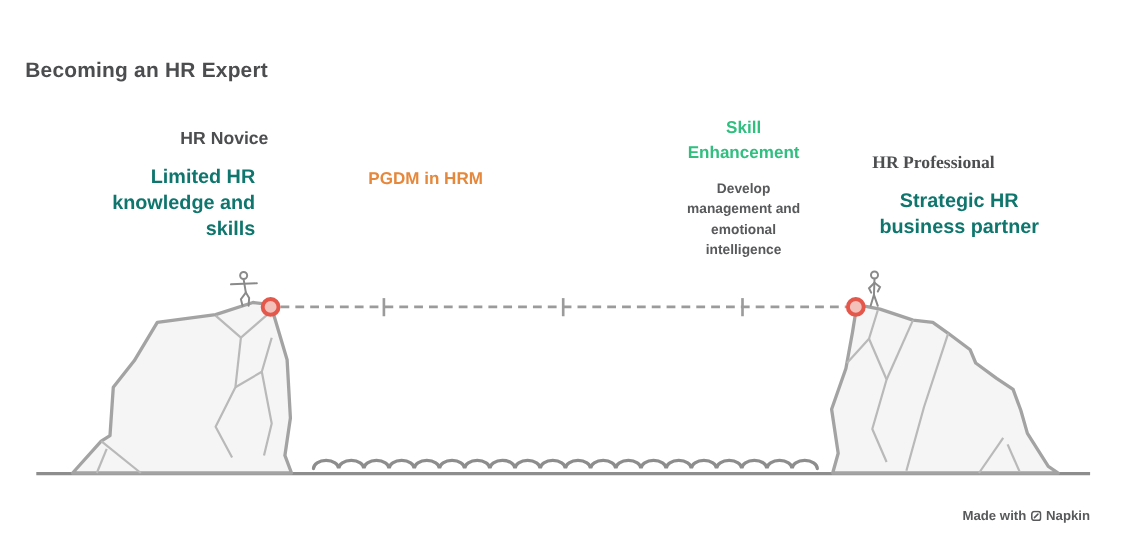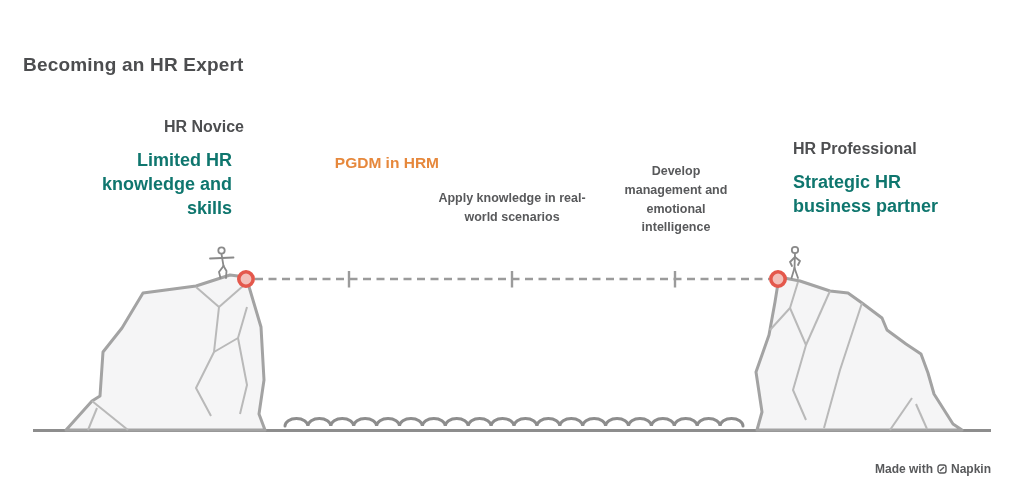--- a/index.html
+++ b/index.html
@@ -23,22 +23,22 @@
   .ta-l{text-align:left;}
   
   .s1-label{left:52px;top:118px;width:192px;}
   .s1-desc {left:97px;top:149px;width:135px;}
   .s2-label{left:259px;top:151px;width:180px;text-align:right;}
   .s2-desc {left:269px;top:184px;width:160px;}
   .s3-label{left:452px;top:126px;width:120px;}
   .s3-desc {left:432px;top:189px;width:160px;}
   .s4-label{left:616px;top:105px;width:120px;}
   .s4-desc {left:617px;top:162px;width:118px;}
-  .s5-label{left:793px;top:140px;width:200px;}
-  .s5-desc {left:793px;top:171px;width:158px;}
+  .s5-label{left:793px;top:140px;width:200px;font-family:Liberation Serif, serif;}
+  .s5-desc {left:793px;top:171px;width:158px;text-align:center;}
   .footer{
     position:absolute;right:33px;top:462px;font-size:12px;font-weight:700;
     color:#58595b;display:flex;align-items:center;gap:4px;
   }
   .footer svg{display:block;}
 </style>
 </head>
 <body>
 
 <div class="canvas">
@@ -101,22 +101,22 @@
     <circle cx="778" cy="279" r="7.2" fill="#f3c0ba" stroke="#e4584c" stroke-width="3.6"></circle>
   </svg>
 
   <div class="title">Becoming an HR Expert</div>
 
   <div class="txt stage-label lbl-lg ta-r s1-label" style="color: rgb(77, 78, 80);">HR Novice</div>
   <div class="txt desc-lg ta-r s1-desc">Limited HR knowledge and skills</div>
 
   <div class="txt stage-label lbl-md ta-c s2-label" style="color: rgb(230, 136, 60);">PGDM in HRM</div>
 
-  <div class="txt desc-sm ta-c s3-desc">Apply knowledge in real-world scenarios</div>
 
+  <div class="txt stage-label lbl-md ta-c s4-label" style="color: rgb(49, 191, 128);">Skill Enhancement</div>
   <div class="txt desc-sm ta-c s4-desc">Develop management and emotional intelligence</div>
 
   <div class="txt stage-label lbl-lg ta-l s5-label" style="color: rgb(77, 78, 80);">HR Professional</div>
   <div class="txt desc-lg ta-l s5-desc">Strategic HR business partner</div>
 
   <div class="footer">
     <span>Made with</span>
     <svg width="10" height="10" viewBox="0 0 10 10">
       <rect x="1" y="1" width="8" height="8" rx="2.2" fill="none" stroke="#58595b" stroke-width="1.4"></rect>
       <line x1="3.4" y1="6.6" x2="6.6" y2="3.4" stroke="#58595b" stroke-width="1.4" stroke-linecap="round"></line>

